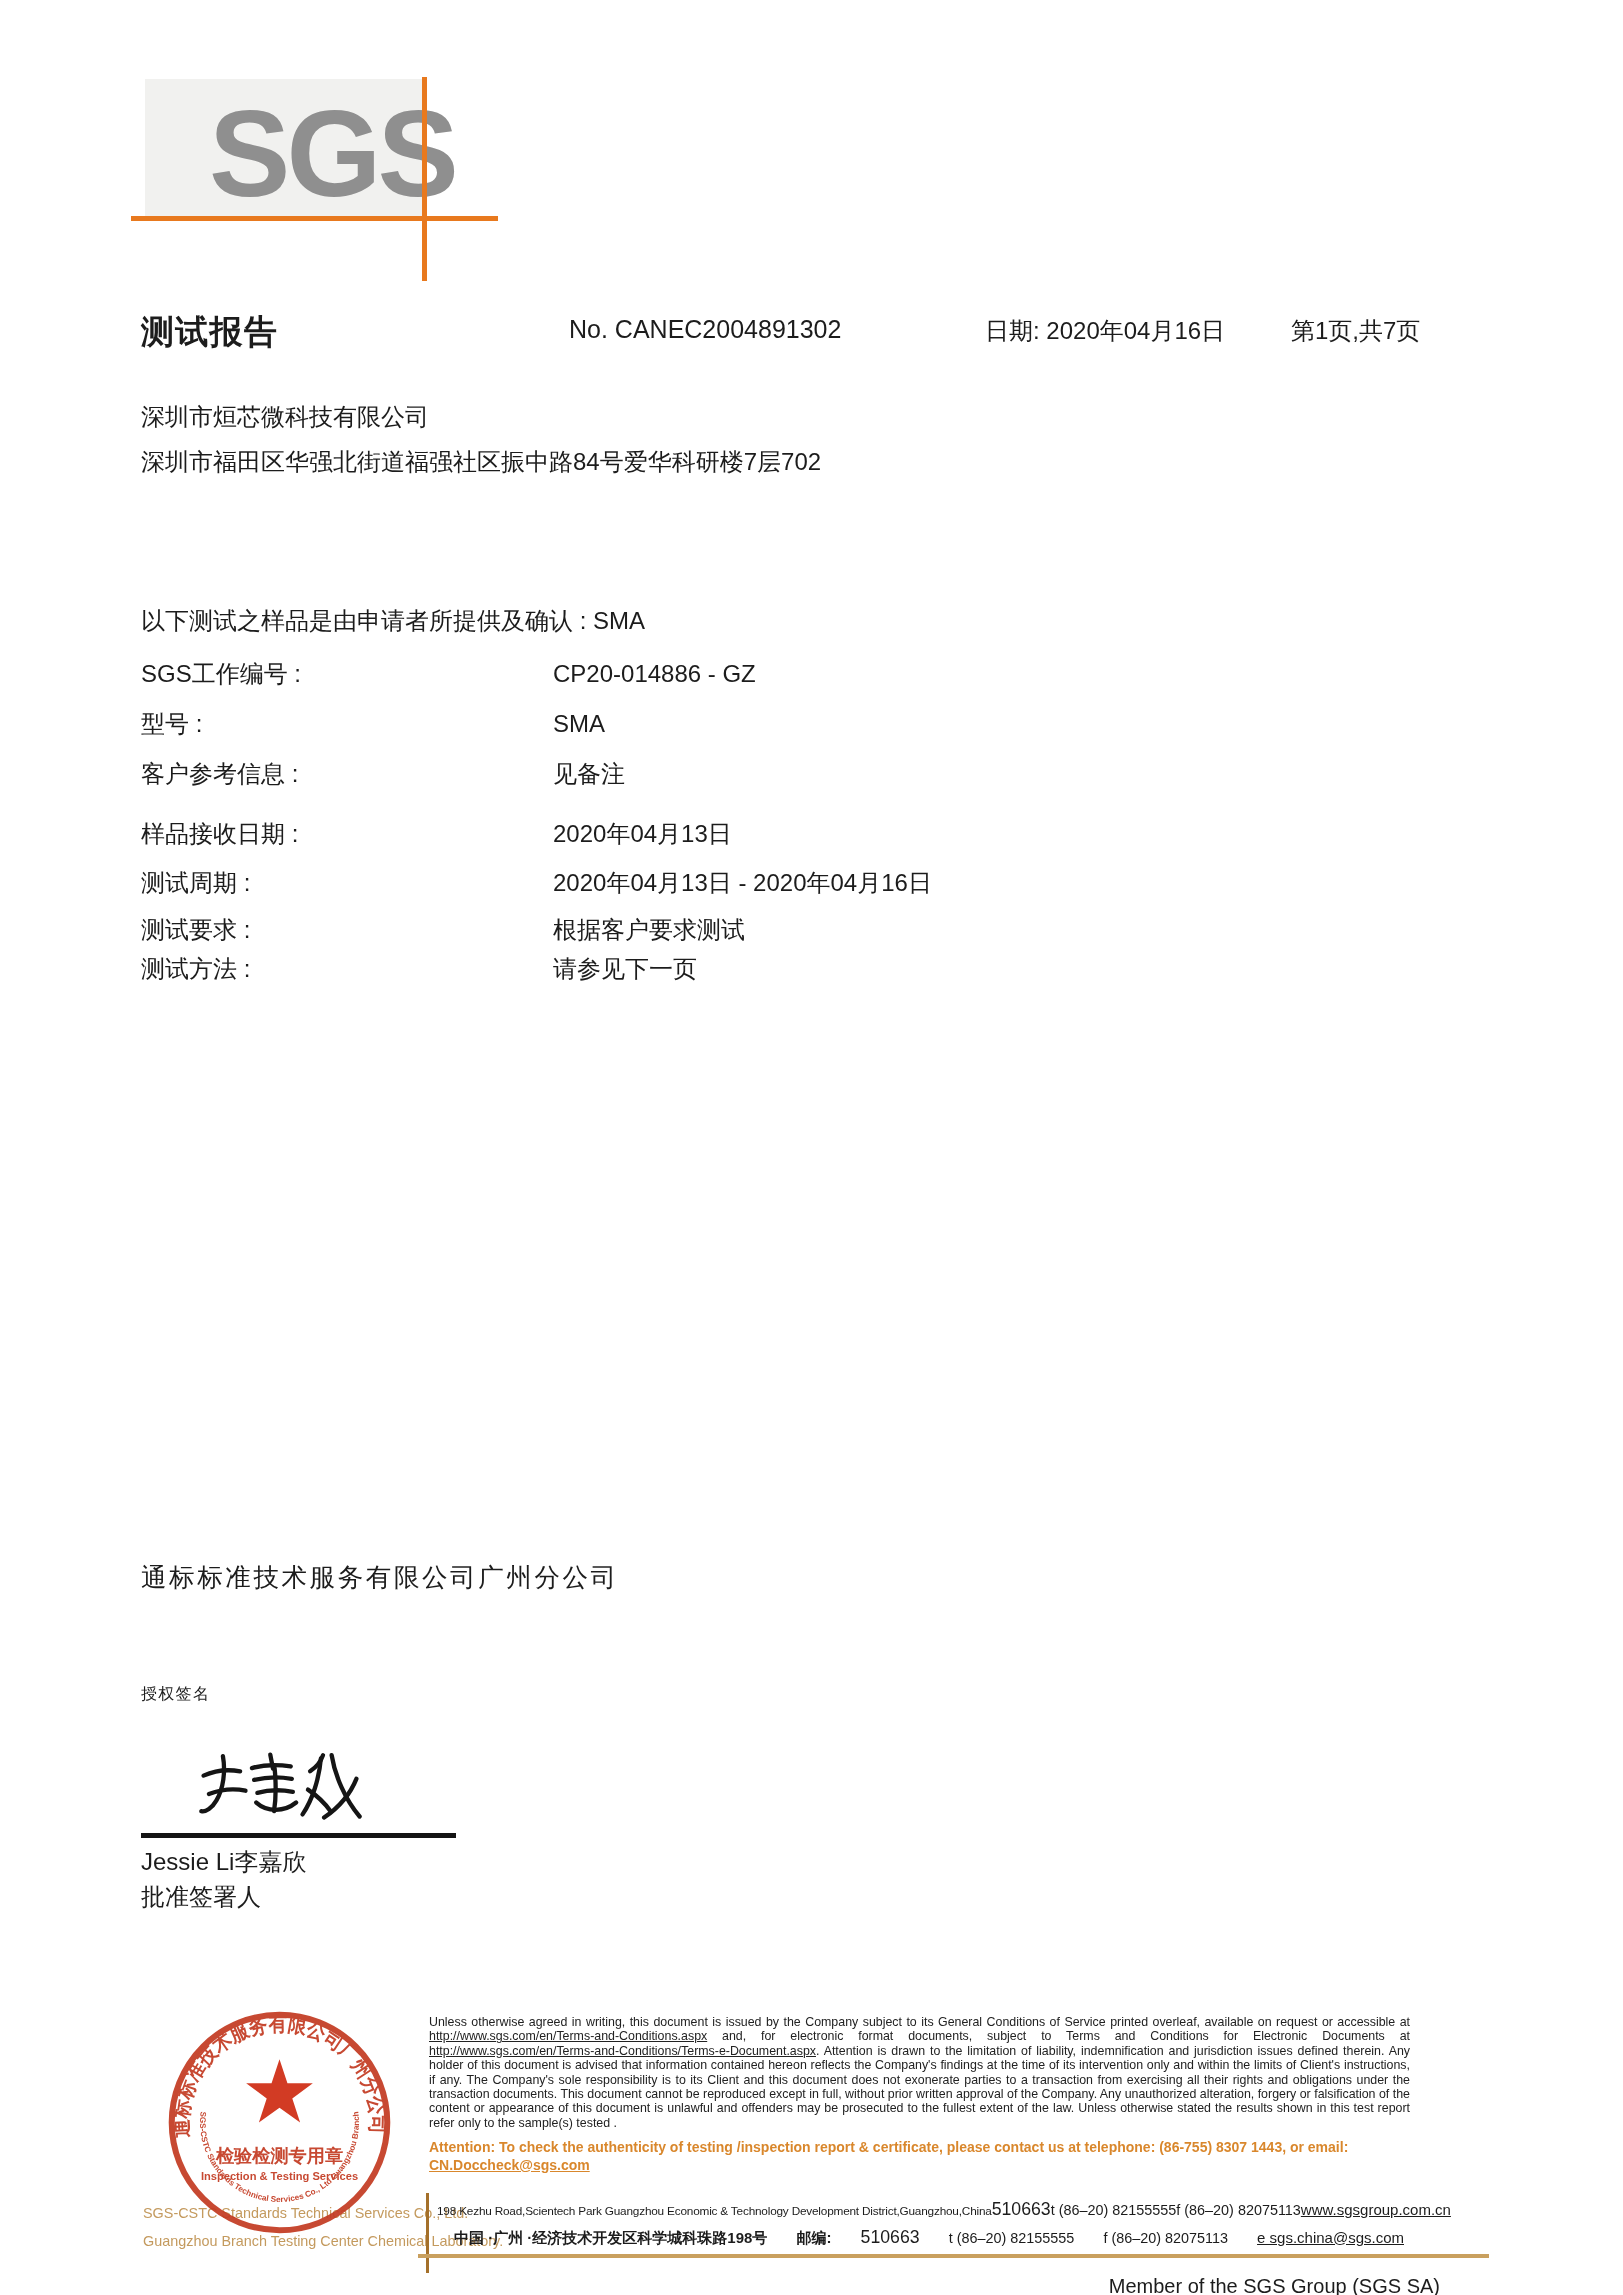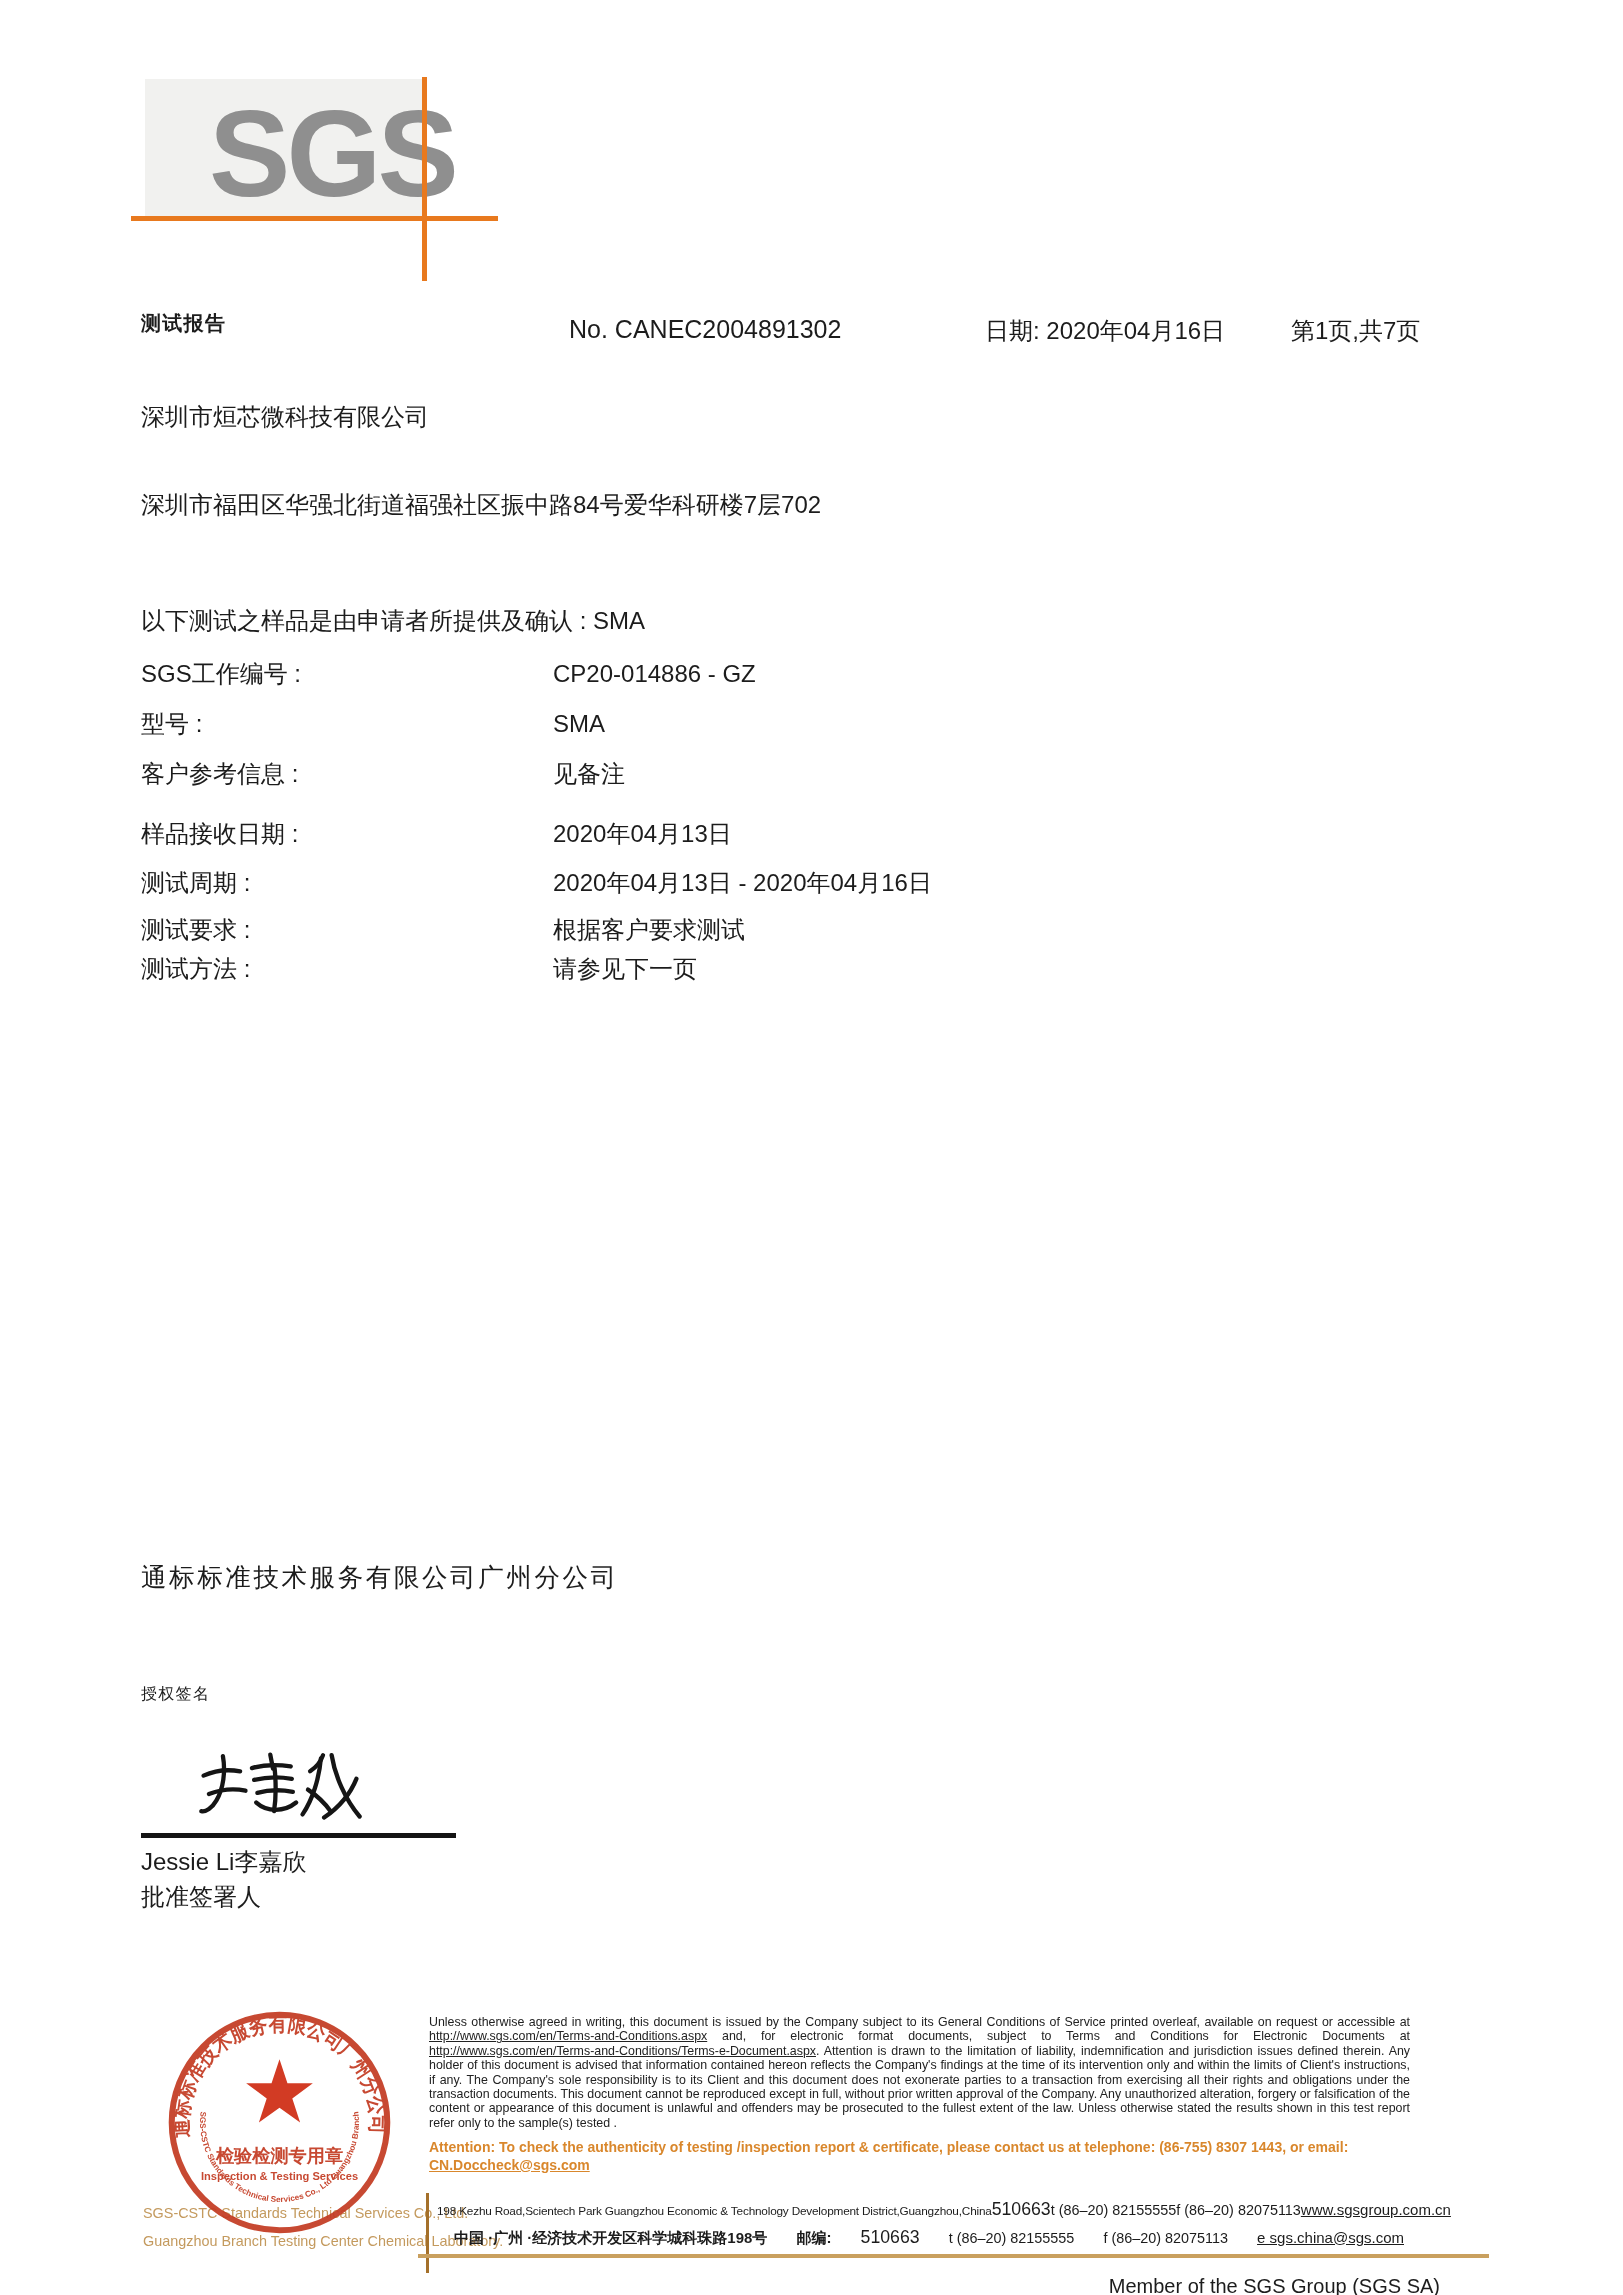--- a/index.html
+++ b/index.html
@@ -10,28 +10,28 @@
   .abs{position:absolute;}
 
   
   .logo-box{left:145px;top:79px;width:279px;height:137px;background:#f1f1ef;}
   .logo-text{left:209px;top:93px;font-size:122px;font-weight:bold;color:#8f8f8f;
              letter-spacing:-3.9px;line-height:122px;}
   .logo-hline{left:131px;top:216px;width:367px;height:4.6px;background:#e8791e;}
   .logo-vline{left:422px;top:77px;width:4.6px;height:204px;background:#e8791e;}
 
   
-  .doc-title{left:141px;top:310px;font-size:20px;font-weight:bold;letter-spacing:1.3px;}
+  .doc-title{left:141px;top:310px;font-size:33px;font-weight:bold;letter-spacing:1.3px;}
   .report-no{left:569px;top:315px;font-size:25px;}
   .report-date{left:985px;top:315px;font-size:24px;}
   .page-info{left:1291px;top:315px;font-size:24px;}
 
   
   .applicant-company{left:141px;top:401px;font-size:24px;}
-  .applicant-address{left:141px;top:446px;font-size:24px;margin-top:43px;}
+  .applicant-address{left:141px;top:446px;font-size:24px;}
 
   
   .sample-intro{left:141px;top:605px;font-size:24px;}
   .field-row{left:141px;font-size:24px;white-space:nowrap;}
   .field-label{display:inline-block;width:412px;}
   .r1{top:658px}.r2{top:708px}.r3{top:758px}.r4{top:818px}
   .r5{top:867px}.r6{top:914px}.r7{top:953px}.r8{top:1013px}
 
   
   .sign-company{left:141px;top:1560px;font-size:25.5px;letter-spacing:2.6px;}

